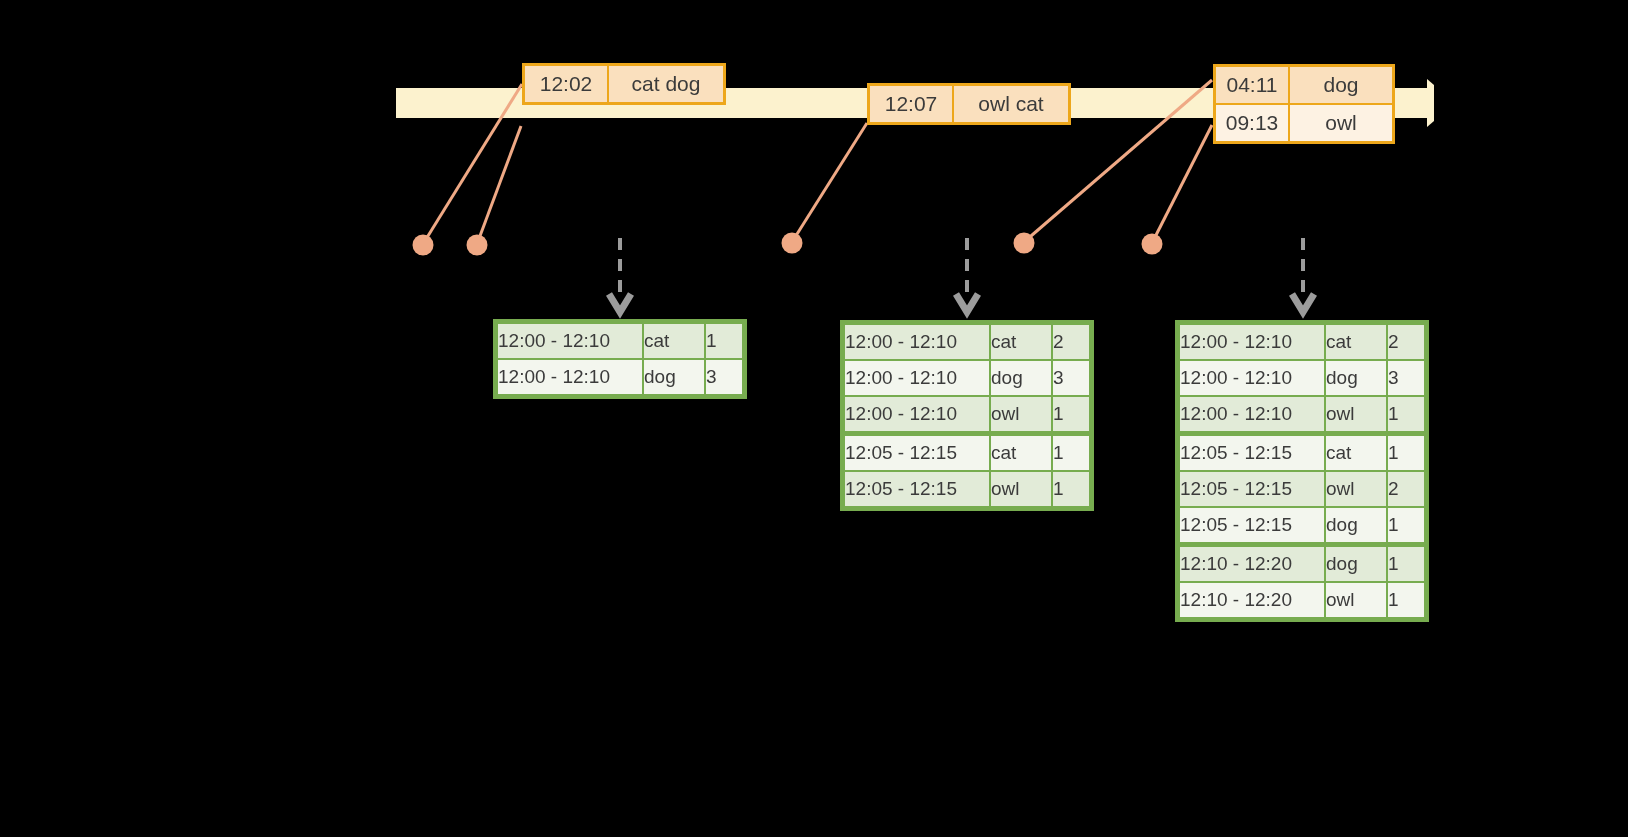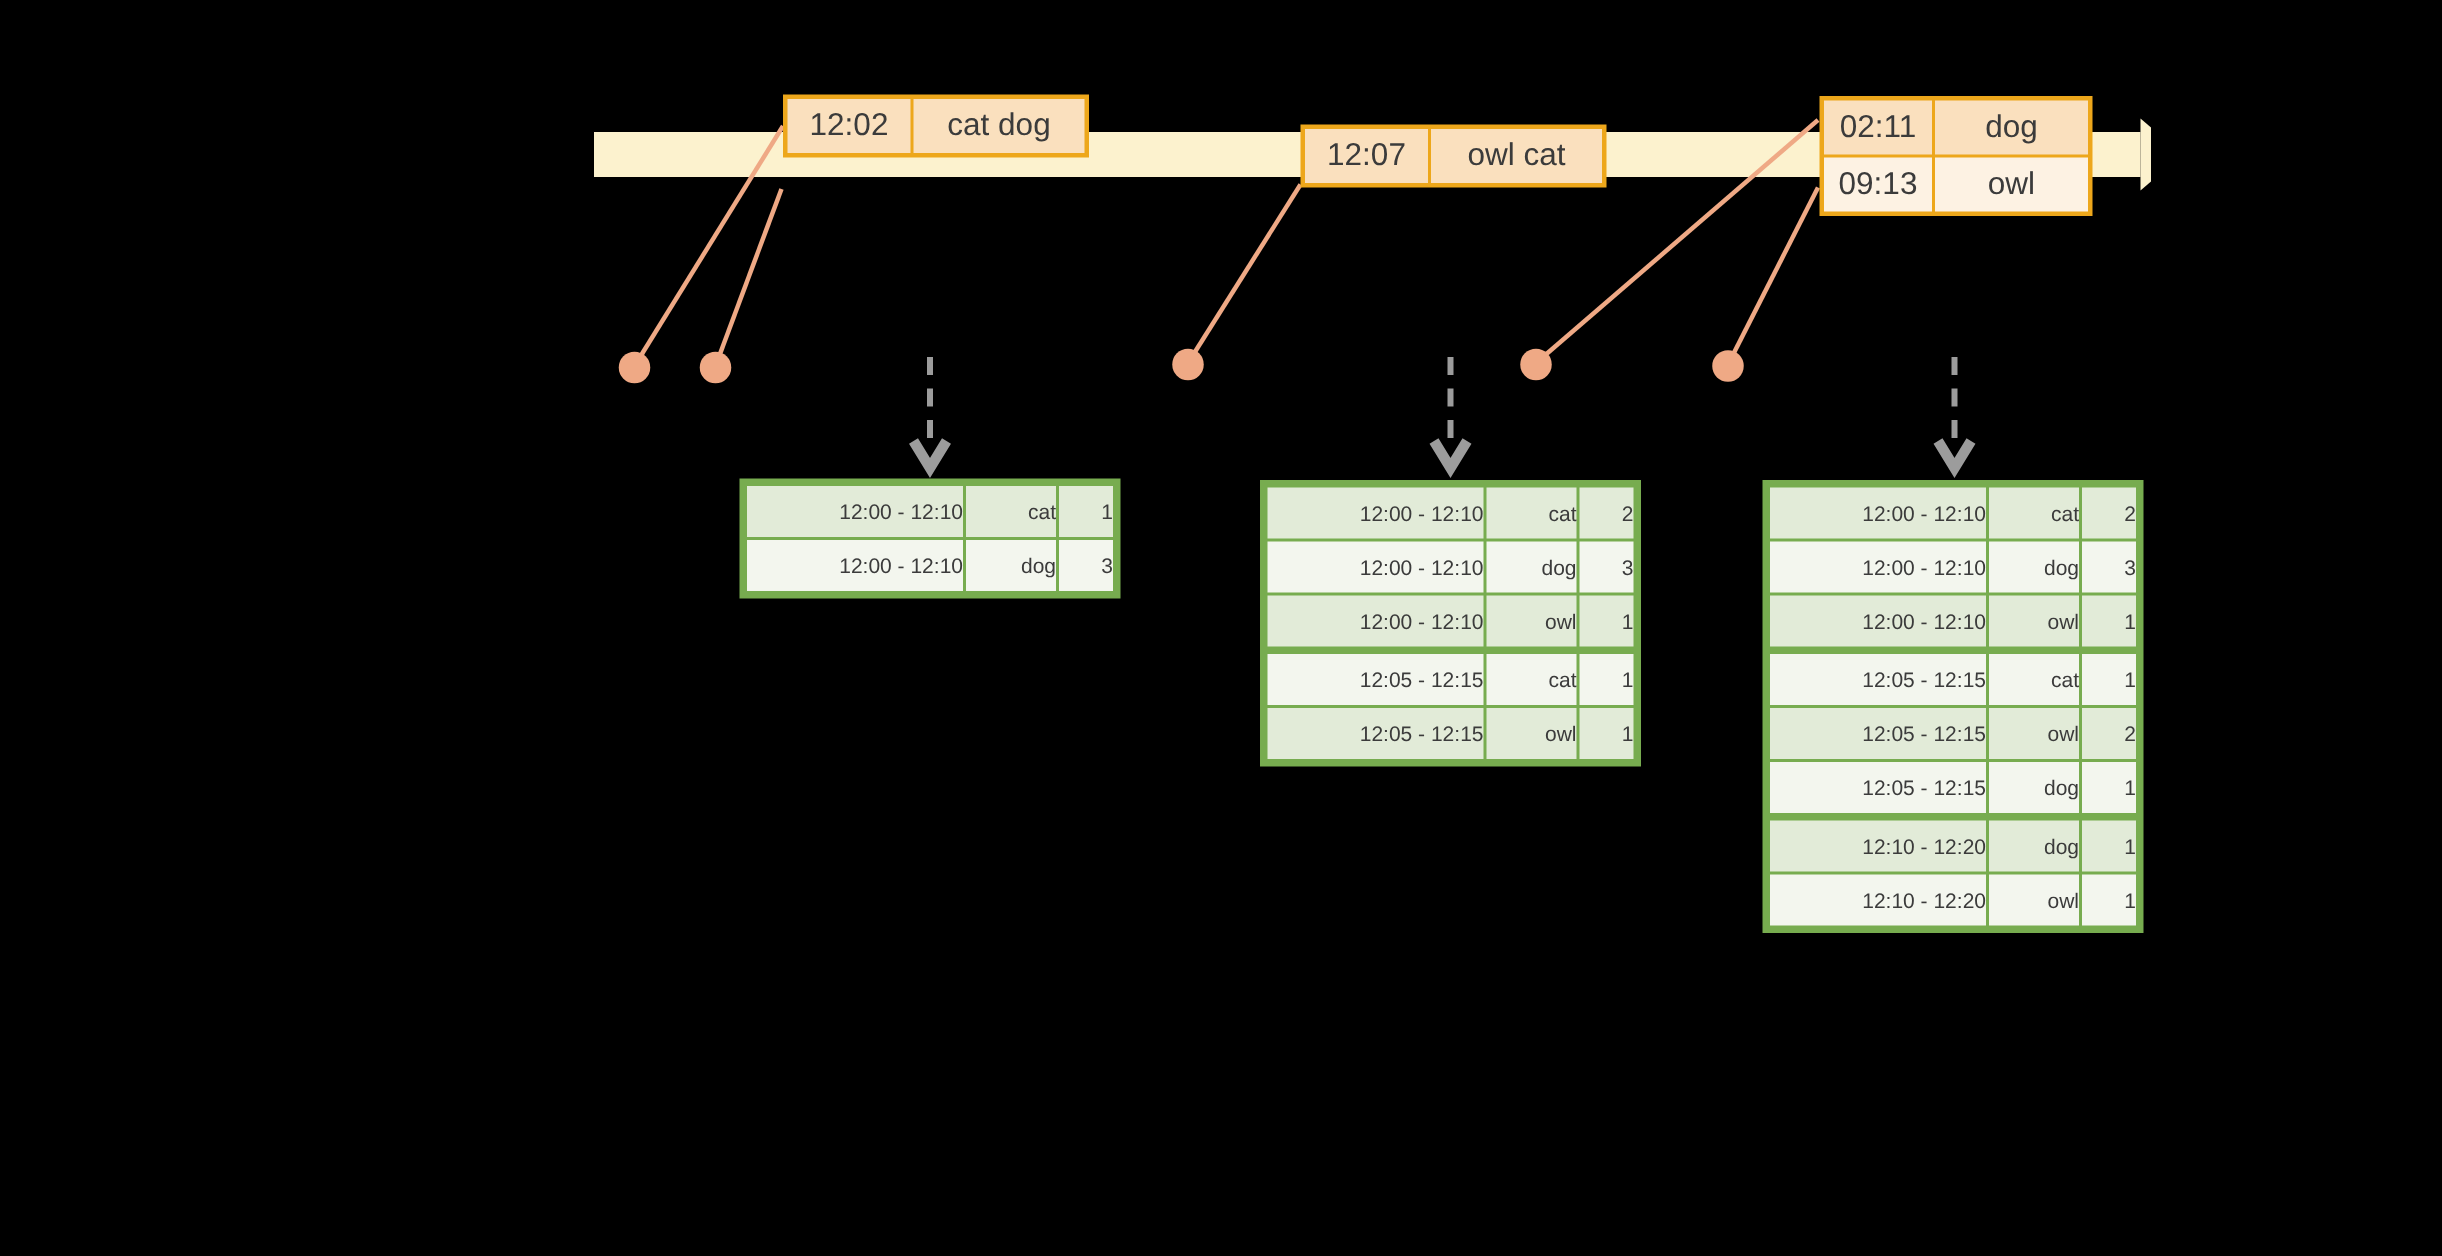--- a/index.html
+++ b/index.html
@@ -25,21 +25,21 @@
   .e2col .row{grid-template-columns:82px 114px;}
   .e2colN .row{grid-template-columns:72px 102px;}
   #etable1{left:522px;top:63px;}
   #etable2{left:867px;top:83px;}
   #etable3{left:1213px;top:64px;}
 
   
   .gtable{background:var(--green);padding:5px;display:flex;flex-direction:column;gap:2px;}
   .gtable .row{display:grid;grid-template-columns:144px 60px 36px;gap:2px;}
   .gtable .row > div{background:var(--greenLight);height:34px;line-height:34px;
-                     text-align:right;font-size:14px;}
+                     text-align:left;font-size:19px;}
   .gtable .row.alt > div{background:var(--greenAlt);}
   .gtable .row.group-start{margin-top:3px;}
   #gtable1{left:493px;top:319px;}
   #gtable2{left:840px;top:320px;}
   #gtable3{left:1175px;top:320px;}
 </style>
 </head>
 <body>
 
 <div id="canvas">
@@ -79,21 +79,21 @@
       </div>
     </div>
   <div class="abs etable e2col" id="etable2">
       <div class="row alt">
         <div>12:07</div>
         <div>owl cat</div>
       </div>
     </div>
   <div class="abs etable e2colN" id="etable3">
       <div class="row alt">
-        <div>02:11</div>
+        <div>04:11</div>
         <div>dog</div>
       </div>
       <div class="row">
         <div>09:13</div>
         <div>owl</div>
       </div>
     </div>
 
   <div class="abs gtable" id="gtable1">
       <div class="row alt">

